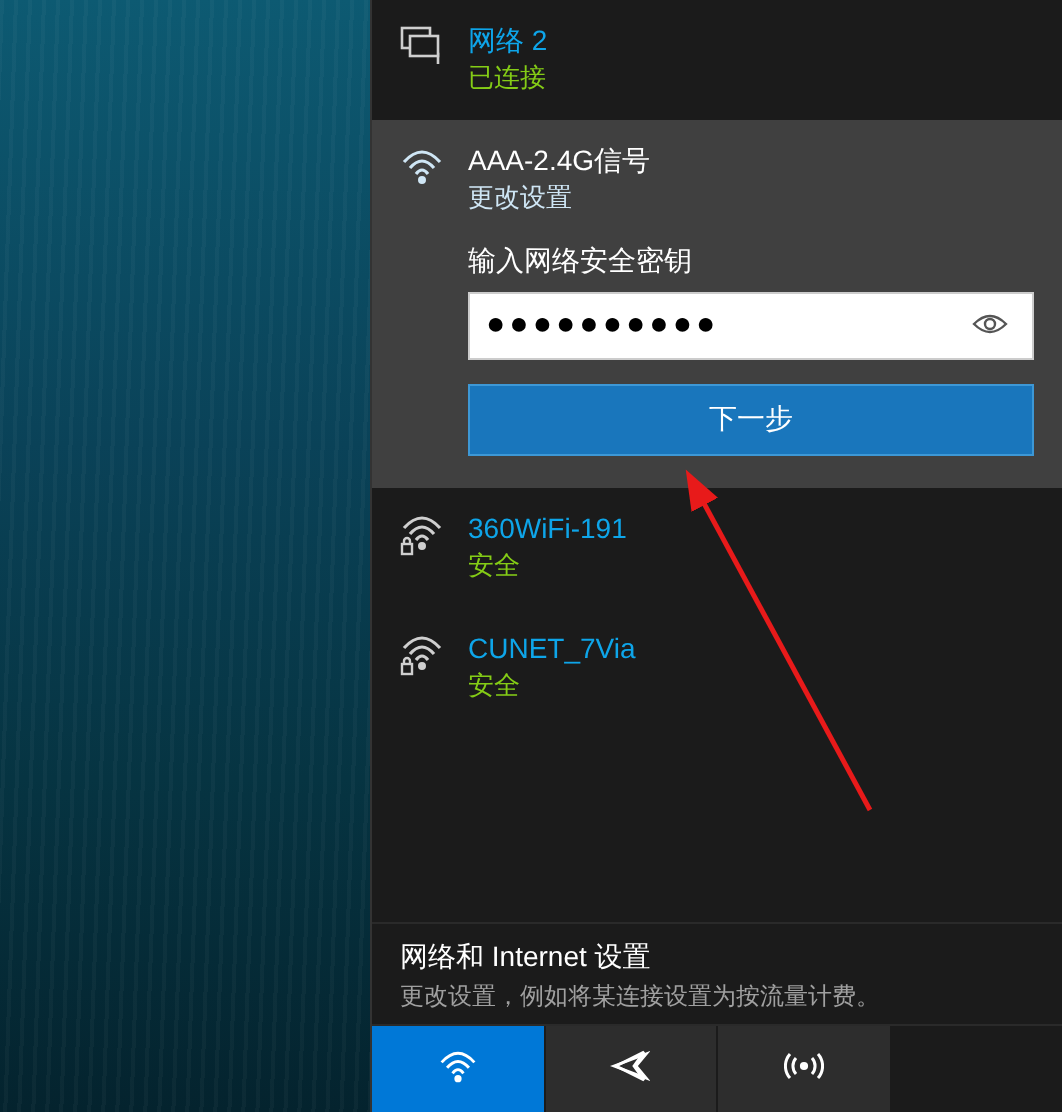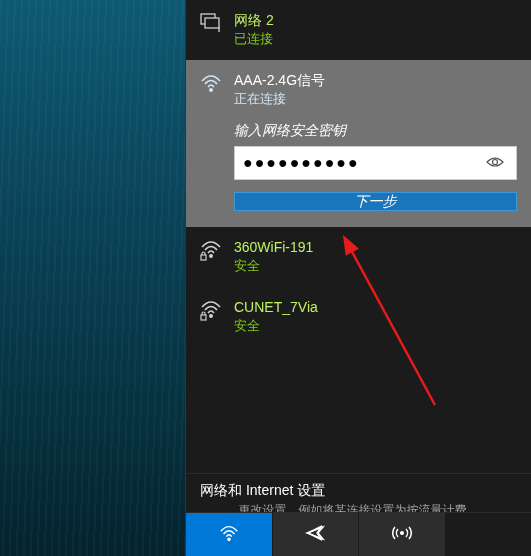--- a/index.html
+++ b/index.html
@@ -49,31 +49,31 @@
       flex-shrink: 0;
       display: flex;
       align-items: center;
       justify-content: center;
       color: #cfcfcf;
     }
     .network-entry .info {
       flex: 1;
     }
     .network-entry .name {
-      color: #bef264;
+      color: #0ea5e9;
       font-size: 14px;
       line-height: 20px;
     }
     .network-entry .status {
       color: #84cc16;
       font-size: 13px;
       line-height: 18px;
     }
     .active-panel {
-      background: #737373;
+      background: #404040;
       padding: 10px 14px 16px 14px;
     }
     .active-header {
       display: flex;
       align-items: flex-start;
       gap: 12px;
     }
     .active-header .icon-slot {
       width: 22px;
       height: 22px;
@@ -83,21 +83,20 @@
       align-items: center;
       justify-content: center;
       color: #cfe6f5;
     }
     .active-header .info { flex: 1; }
     .active-header .name { color: #fff; font-size: 14px; line-height: 20px; }
     .active-header .status { color: #cfe6f5; font-size: 13px; line-height: 18px; }
     .form-block {
       padding-left: 34px;
       margin-top: 14px;
-      font-style: italic;
     }
     .form-label {
       color: #ffffff;
       font-size: 14px;
       margin-bottom: 6px;
     }
     .password-field {
       background: #ffffff;
       height: 34px;
       display: flex;
@@ -121,48 +120,47 @@
       padding: 0 4px;
       cursor: pointer;
     }
     .button-row {
       display: flex;
       gap: 6px;
       margin-top: 12px;
     }
     .btn {
       flex: 1;
-      height: 19px;
+      height: 36px;
       background: #1976bc;
       border: 1px solid #3d98d6;
       color: #fff;
       font-size: 14px;
       display: flex;
       align-items: center;
       justify-content: center;
       cursor: pointer;
     }
     .settings-section {
       position: absolute;
-      bottom: 28px;
+      bottom: 40px;
       left: 0;
       right: 0;
       padding: 8px 14px 10px 14px;
       border-top: 1px solid #2a2a2a;
     }
     .settings-title {
       color: #ffffff;
       font-size: 14px;
     }
     .settings-sub {
       color: #a0a0a0;
       font-size: 12px;
       line-height: 16px;
       margin-top: 2px;
-      text-align: center;
     }
     .bottom-bar {
       position: absolute;
       bottom: 0;
       left: 0;
       right: 0;
       height: 44px;
       display: flex;
       border-top: 1px solid #2a2a2a;
       background: #1b1b1b;
@@ -211,21 +209,21 @@
       <span class="icon-slot">
         <svg width="22" height="20" viewBox="0 0 22 20" fill="none" stroke="currentColor" stroke-width="1.6">
           <path d="M2 8 Q11 -2 20 8"></path>
           <path d="M5 11 Q11 4 17 11"></path>
           <path d="M8 14 Q11 10 14 14"></path>
           <circle cx="11" cy="17" r="1.2" fill="currentColor"></circle>
         </svg>
       </span>
       <div class="info">
         <div class="name">AAA-2.4G信号</div>
-        <div class="status">正在连接</div>
+        <div class="status">更改设置</div>
       </div>
     </div>
     <div class="form-block">
       <div class="form-label">输入网络安全密钥</div>
       <div class="password-field">
         <span class="password-dots">●●●●●●●●●●</span>
         <span class="eye-btn">
           <svg width="18" height="14" viewBox="0 0 18 14" fill="none" stroke="currentColor" stroke-width="1.2">
             <path d="M1 7 Q9 -1 17 7 Q9 15 1 7 Z"></path>
             <circle cx="9" cy="7" r="2.5"></circle>

